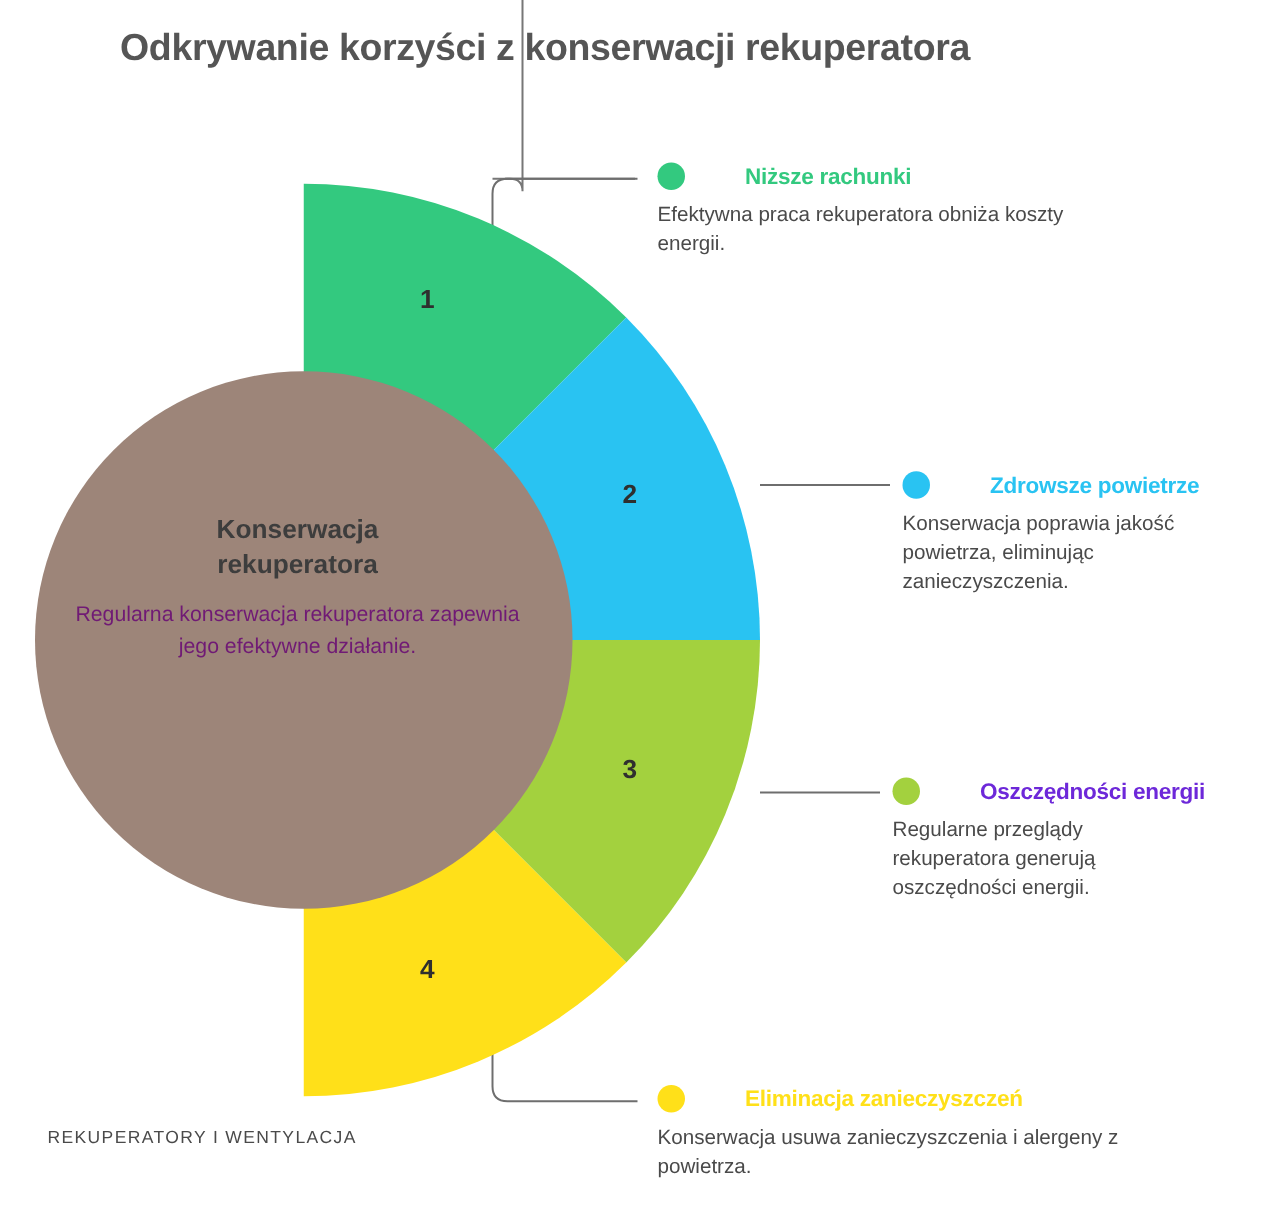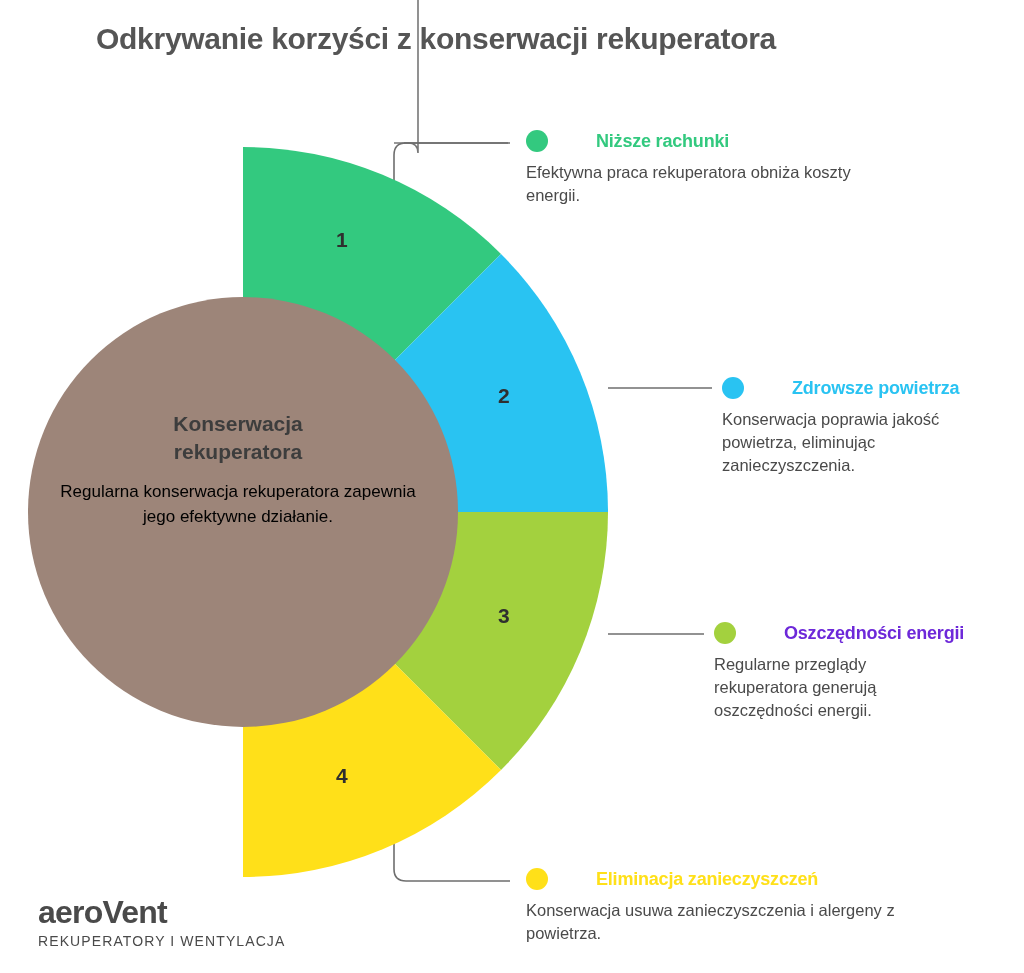--- a/index.html
+++ b/index.html
@@ -48,21 +48,21 @@
   }
   #center-title {
     font-size: 21px;
     font-weight: bold;
     color: #3d3d3d;
     line-height: 1.34;
   }
   #center-desc {
     margin-top: 14px;
     font-size: 17px;
-    color: #000000;
+    color: #701a75;
     line-height: 1.45;
   }
 
   
   .seg-number {
     position: absolute;
     font-size: 21px;
     font-weight: bold;
     color: #2f2f2f;
   }
@@ -158,21 +158,21 @@
   <div class="callout-head">
     <span class="callout-dot" style="background:#33c97f;"></span>
     <span class="callout-title" style="color:#33c97f;">Niższe rachunki</span>
   </div>
   <div class="callout-desc">Efektywna praca rekuperatora obniża koszty energii.</div>
 </div>
 
 <div class="callout" style="left:722px; top:377px;">
   <div class="callout-head">
     <span class="callout-dot" style="background:#29c3f2;"></span>
-    <span class="callout-title" style="color:#29c3f2;">Zdrowsze powietrza</span>
+    <span class="callout-title" style="color:#29c3f2;">Zdrowsze powietrze</span>
   </div>
   <div class="callout-desc" style="width:250px;">Konserwacja poprawia jakość powietrza, eliminując zanieczyszczenia.</div>
 </div>
 
 <div class="callout" style="left:714px; top:622px;">
   <div class="callout-head">
     <span class="callout-dot" style="background:#a3d13e;"></span>
     <span class="callout-title" style="color:#6d28d9;">Oszczędności energii</span>
   </div>
   <div class="callout-desc" style="width:240px;">Regularne przeglądy rekuperatora generują oszczędności energii.</div>
@@ -180,15 +180,14 @@
 
 <div class="callout" style="left:526px; top:868px; width:420px;">
   <div class="callout-head">
     <span class="callout-dot" style="background:#ffe019;"></span>
     <span class="callout-title" style="color:#ffe019;">Eliminacja zanieczyszczeń</span>
   </div>
   <div class="callout-desc" style="width:400px;">Konserwacja usuwa zanieczyszczenia i alergeny z powietrza.</div>
 </div>
 
 <div id="logo">
-  <div id="logo-word">aeroVent</div>
   <div id="logo-sub">REKUPERATORY I WENTYLACJA</div>
 </div>
 
 </body></html>

